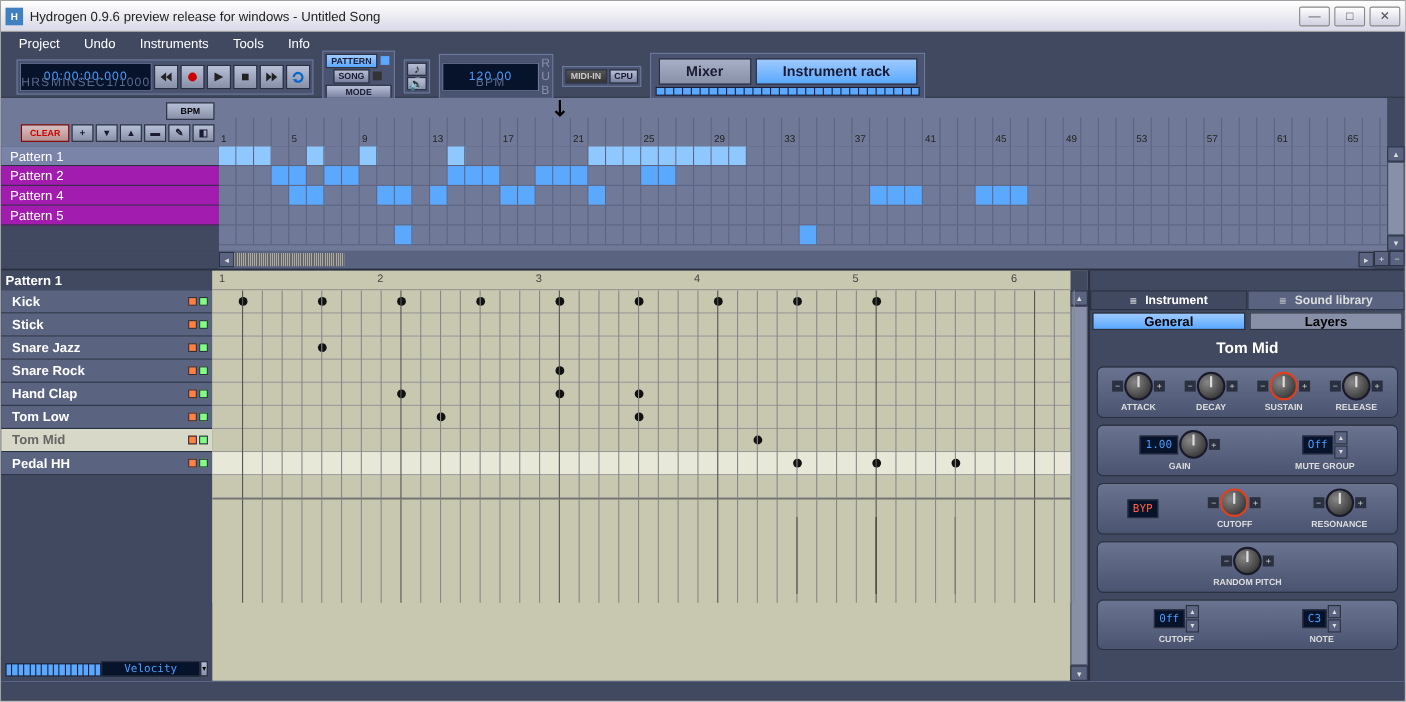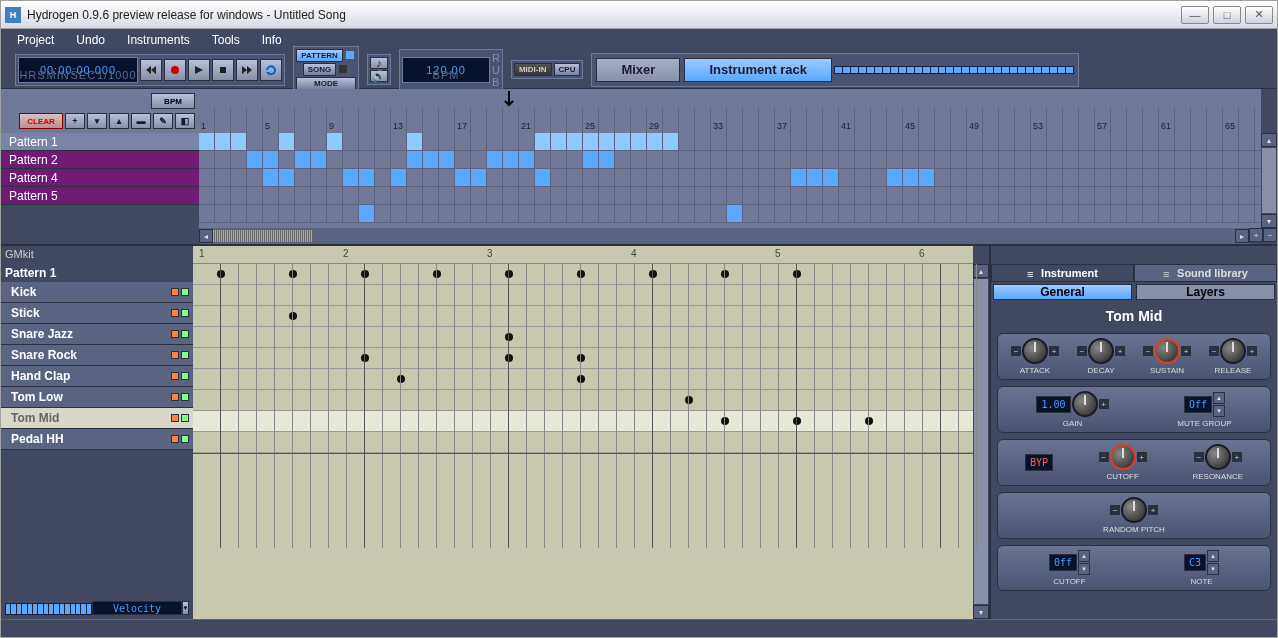--- a/index.html
+++ b/index.html
@@ -33,21 +33,21 @@
 .ctrlrow{display:flex;gap:2px;justify-content:flex-end;}
 .ctrlbtn{width:20px;height:16px;background:linear-gradient(to bottom,#b8c0d8,#8890a8);border:1px solid #2a3040;font-size:9px;display:flex;align-items:center;justify-content:center;cursor:pointer;color:#1a1a30;font-weight:bold;}
 .clear-btn{width:44px;height:16px;background:linear-gradient(to bottom,#b8c0d8,#8890a8);border:1px solid #2a3040;font-size:8px;display:flex;align-items:center;justify-content:center;cursor:pointer;font-weight:bold;}
 .clear-btn.red{color:#c00;border-color:#800;background:linear-gradient(to bottom,#d8c0c0,#b89090);}
 .song-ruler{flex:1;background:#707a98;display:flex;align-items:flex-end;position:relative;overflow:hidden;}
 .ruler-cell{width:16px;height:26px;border-right:1px solid #5a6480;position:relative;flex-shrink:0;}
 .ruler-cell span{position:absolute;bottom:2px;left:2px;color:#222;font-size:9px;}
 .marker{position:absolute;top:2px;width:12px;height:18px;color:#000;}
 .song-body{display:flex;height:95px;}
 .pattern-names{width:198px;background:#404960;}
-.pattern-name{height:18px;border-bottom:1px solid #2a3040;padding-left:8px;display:flex;align-items:center;color:#fff;font-size:12px;cursor:pointer;background:#701a75;}
+.pattern-name{height:18px;border-bottom:1px solid #2a3040;padding-left:8px;display:flex;align-items:center;color:#fff;font-size:12px;cursor:pointer;background:#a21caf;}
 .pattern-name.sel{background:#7a84a8;}
 .song-grid{flex:1;background:#707a98;overflow:hidden;position:relative;}
 .song-row{height:18px;border-bottom:1px solid #5a6480;display:flex;}
 .song-cell{width:16px;height:100%;border-right:1px solid #5a6480;flex-shrink:0;}
 .song-cell.on{background:#5aa8ff;}
 .song-cell.on.sel{background:#8fc8ff;}
 .song-scroll{width:16px;background:#404960;display:flex;flex-direction:column;}
 .scrollbtn{height:14px;background:#5a6480;border:1px solid #2a3040;display:flex;align-items:center;justify-content:center;color:#ddd;font-size:8px;cursor:pointer;}
 .song-footer{height:16px;background:#404960;display:flex;}
 .song-footer-left{width:198px;}
@@ -93,21 +93,21 @@
 .gen-tabs{height:20px;display:flex;gap:4px;padding:2px;}
 .gen-tab{flex:1;background:#8890a8;border:1px solid #2a3040;display:flex;align-items:center;justify-content:center;font-weight:bold;cursor:pointer;font-size:12px;}
 .gen-tab.on{background:linear-gradient(to bottom,#9fcaff,#5aa8ff);}
 .inst-title{height:28px;display:flex;align-items:center;justify-content:center;color:#fff;font-size:14px;font-weight:bold;}
 .knob-panel{background:linear-gradient(to bottom,#6a7490,#4a5370);border:1px solid #2a3040;border-radius:6px;margin:3px 6px;padding:4px;}
 .knob-row{display:flex;justify-content:space-around;align-items:center;}
 .knob-item{display:flex;flex-direction:column;align-items:center;gap:2px;}
 .knob{width:26px;height:26px;border-radius:50%;background:radial-gradient(circle at 35% 35%,#888,#222);border:2px solid #1a1a2a;position:relative;}
 .knob.red{border:2px solid #e04020;}
 .knob::after{content:'';position:absolute;width:2px;height:10px;background:#ddd;left:50%;top:2px;transform-origin:bottom;transform:translateX(-50%);}
-.knob-label{color:#ddd;font-size:8px;font-weight:normal;}
+.knob-label{color:#ddd;font-size:8px;font-weight:bold;}
 .pm{width:10px;height:10px;background:#2a3040;color:#ccc;font-size:8px;display:flex;align-items:center;justify-content:center;}
 .knob-wrap{display:flex;align-items:center;gap:1px;}
 .val-lcd{background:#07122b;color:#4a9eff;font-family:monospace;font-size:10px;padding:2px 4px;border:1px solid #2a3040;}
 .val-lcd.red{color:#ff6040;}
 .sm-btn{width:12px;height:12px;background:#5a6480;border:1px solid #2a3040;display:flex;align-items:center;justify-content:center;font-size:7px;color:#ddd;cursor:pointer;}
 .stack{display:flex;flex-direction:column;gap:1px;}
 .pat-scroll-v{width:16px;background:#404960;display:flex;flex-direction:column;}
 .pat-bottom-left{width:192px;background:#404960;display:flex;align-items:flex-end;justify-content:flex-end;padding:4px;}
 .vel-meter{height:12px;width:140px;background:#1a2038;display:flex;gap:1px;padding:1px;}
 .vel-meter i{flex:1;background:#5aa8ff;}
@@ -210,21 +210,21 @@
             <span>U</span>
             <span>B</span>
           </div>
       </div>
 
       <div class="panel">
         <div class="txtbtn" style="background:linear-gradient(to bottom,#555,#333);color:#ccc;">MIDI-IN</div>
         <div class="txtbtn">CPU</div>
       </div>
 
-      <div class="panel" style="flex-direction:row;gap:2px;padding:4px;">
+      <div class="panel" style="flex-direction:column;gap:2px;padding:4px;">
         <div style="display:flex;gap:4px;">
           <div class="bigbtn">Mixer</div>
           <div class="bigbtn on">Instrument rack</div>
         </div>
         <div class="meter">
             <i></i>
             <i></i>
             <i></i>
             <i></i>
             <i></i>
@@ -745,21 +745,20 @@
         </div>
         <div class="footer-btns">
           <div class="scrollbtn" style="width:14px;">+</div>
           <div class="scrollbtn" style="width:14px;">−</div>
         </div>
       </div>
     </div>
 
     <div class="pattern-editor">
       <div class="pat-left">
-        <div class="pat-kit">GMkit</div>
         <div class="pat-title">Pattern 1</div>
         <div id="instruments" style="display:flex;flex-direction:column;">
             <div class="inst-row">
               <span class="inst-name">Kick</span>
               <div class="inst-leds">
                 <div class="led r"></div>
                 <div class="led g"></div>
               </div>
             </div>
             <div class="inst-row">

